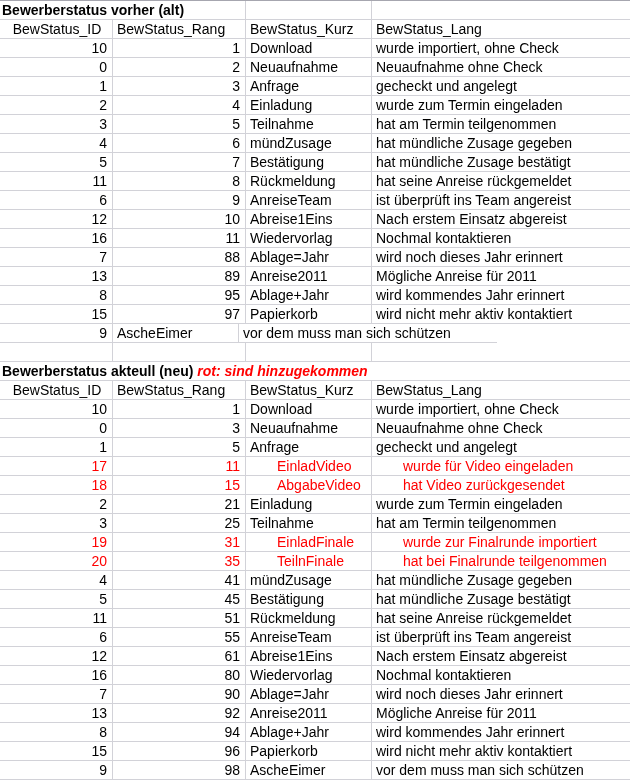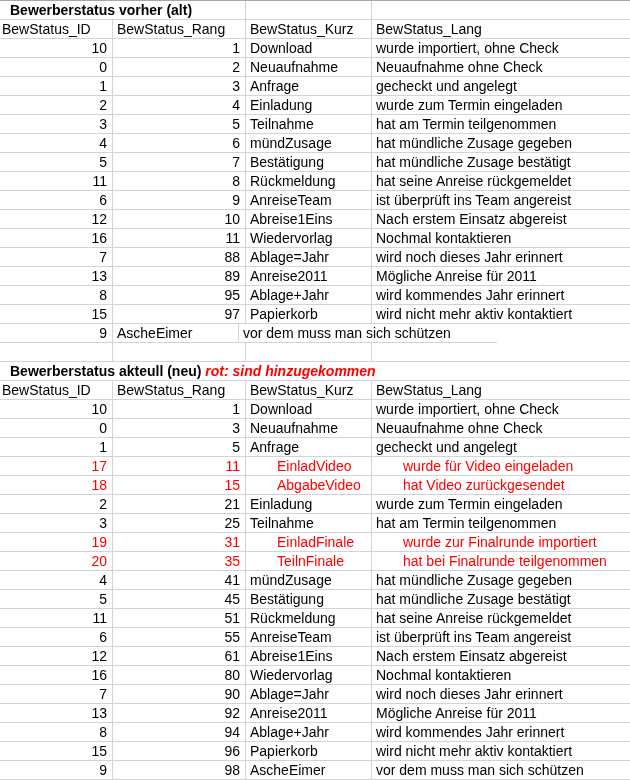--- a/index.html
+++ b/index.html
@@ -14,34 +14,34 @@
     overflow:hidden;
   }
   .sheet{width:630px;border-top:1px solid var(--topline);}
   .tr{display:flex;height:19px;box-sizing:border-box;line-height:18px;}
   .td{
     box-sizing:border-box;height:19px;
     border-right:1px solid var(--grid);
     border-bottom:1px solid var(--grid);
     white-space:nowrap;overflow:visible;
   }
-  .c1{width:113px;}
+  .c1{width:113px;text-align:center;}
   .c2{width:133px;}
   .c3{width:126px;}
   .c4{width:258px;border-right:none;}
   .num{text-align:right;padding-right:5px;}
   .txt{padding-left:4px;}
   .hdr{padding-left:2px;}
   .tr.new .td{color:var(--red);padding-left:31px;}
   
   .title-cell{
     box-sizing:border-box;height:19px;
     border-bottom:1px solid var(--grid);
     white-space:nowrap;overflow:visible;
-    font-weight:bold;padding-left:10px;
+    font-weight:bold;padding-left:2px;
   }
   .tc1{width:246px;border-right:1px solid var(--grid);}
   .tc2{width:126px;border-right:1px solid var(--grid);}
   .tc3{width:258px;}
   .tc-full{width:630px;}
   .note-red{color:var(--red);font-weight:bold;font-style:italic;}
 </style>
 </head>
 <body>
 

